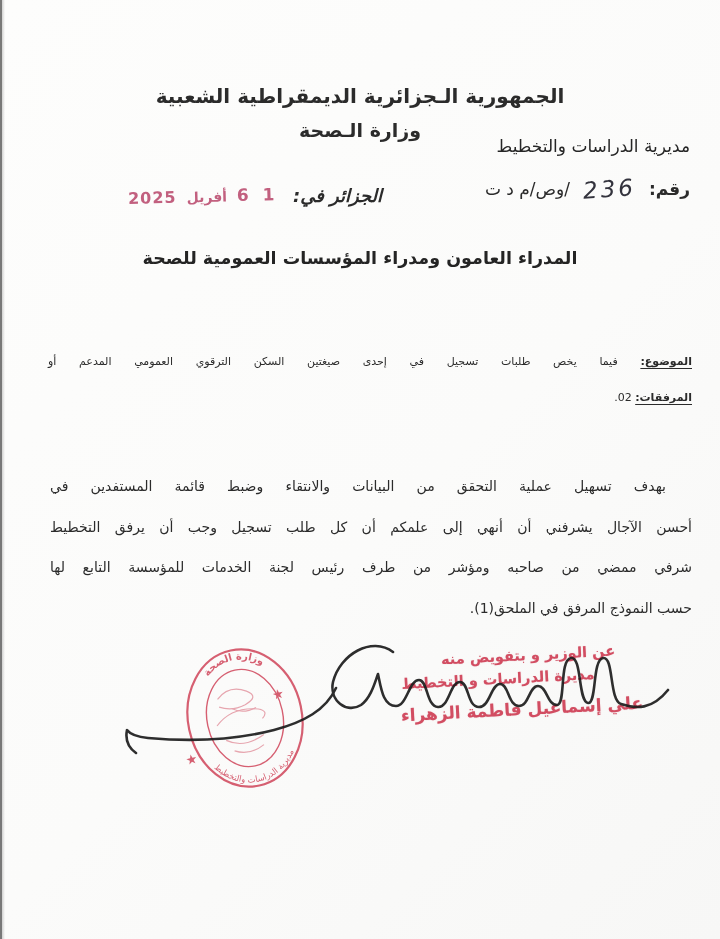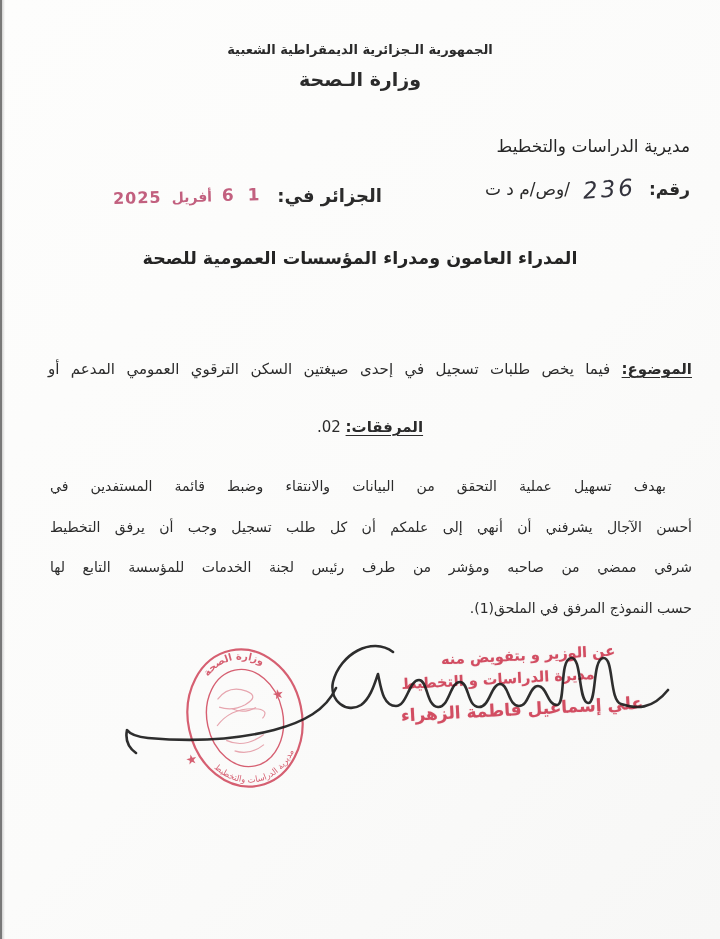--- a/index.html
+++ b/index.html
@@ -10,46 +10,46 @@
     background:linear-gradient(135deg,#fdfdfc 0%,#fbfbfa 55%,#f7f7f6 100%);
     overflow:hidden;
     font-family:"DejaVu Sans",sans-serif;
     color:#2b2b2b;
     direction:rtl;
   }
   .scan-edge{position:absolute;left:0;top:0;width:2px;height:100%;background:#4c4c4c;opacity:.75;}
   .scan-edge2{position:absolute;left:2px;top:0;width:3px;height:100%;background:linear-gradient(90deg,rgba(80,80,80,.25),rgba(80,80,80,0));}
 
   .hdr{position:absolute;top:42px;left:0;right:0;text-align:center;}
-  .hdr .republic{font-size:13px;font-weight:bold;letter-spacing:.5px;}
+  .hdr .republic{font-size:20px;font-weight:bold;letter-spacing:.5px;margin-top:42px;}
   .hdr .ministry{font-size:19px;font-weight:bold;margin-top:11px;text-align:center;}
 
   .directorate{position:absolute;top:136px;right:30px;font-size:17px;color:#262626;}
 
   .refline{position:absolute;top:176px;right:30px;display:flex;direction:rtl;align-items:center;gap:7px;font-size:17px;}
   .refline .lbl{font-weight:bold;}
   .handwritten{
     font-size:23px;font-style:italic;letter-spacing:3px;color:#33333d;
     transform:rotate(-4deg);display:inline-block;margin:0 6px;
   }
 
   .dateline{position:absolute;top:180px;left:82px;width:300px;display:flex;direction:rtl;align-items:baseline;gap:14px;}
-  .dateline .place{font-size:18px;font-weight:bold;white-space:nowrap;}
+  .dateline .place{font-size:18px;font-weight:bold;white-space:nowrap;font-style:italic;}
   .datestamp{display:flex;direction:rtl;align-items:baseline;gap:10px;transform:rotate(-1.5deg);margin-top:6px;}
   .datestamp span{color:#c2607f;font-weight:bold;white-space:nowrap;}
   .datestamp .day{font-size:17px;letter-spacing:4px;}
   .datestamp .month{font-size:14px;}
   .datestamp .year{font-size:16px;letter-spacing:1px;}
 
   .addressees{position:absolute;top:242px;left:30px;right:30px;text-align:center;font-weight:bold;font-size:17.5px;line-height:33px;color:#242424;}
 
-  .subject{position:absolute;top:344px;right:28px;left:48px;font-size:15px;line-height:50px;color:#2b2b2b;}
+  .subject{position:absolute;top:344px;right:28px;left:48px;font-size:11px;line-height:35px;color:#2b2b2b;}
   .subject .l1{text-align:justify;text-align-last:justify;}
   .u{font-weight:bold;text-decoration:underline;text-underline-offset:3px;}
-  .subject .l3{margin-top:8px;text-align:center;}
+  .subject .l3{margin-top:1px;}
 
   .bodytxt{position:absolute;top:466px;right:28px;left:50px;font-size:14px;line-height:40.5px;color:#2b2b2b;}
   .bodytxt .fill{text-align:justify;text-align-last:justify;}
   .bodytxt .indent{text-indent:26px;}
 
   .sig-red{position:absolute;color:rgba(206,62,84,.88);font-weight:bold;transform:rotate(-3deg);text-align:center;text-shadow:0 0 1px rgba(206,62,84,.35);white-space:nowrap;}
   .sr1{top:647px;left:428px;width:200px;font-size:14.5px;}
   .sr2{top:671px;left:398px;width:200px;font-size:14.5px;}
   .sr3{top:699px;left:392px;width:260px;font-size:17px;letter-spacing:.5px;}
 

